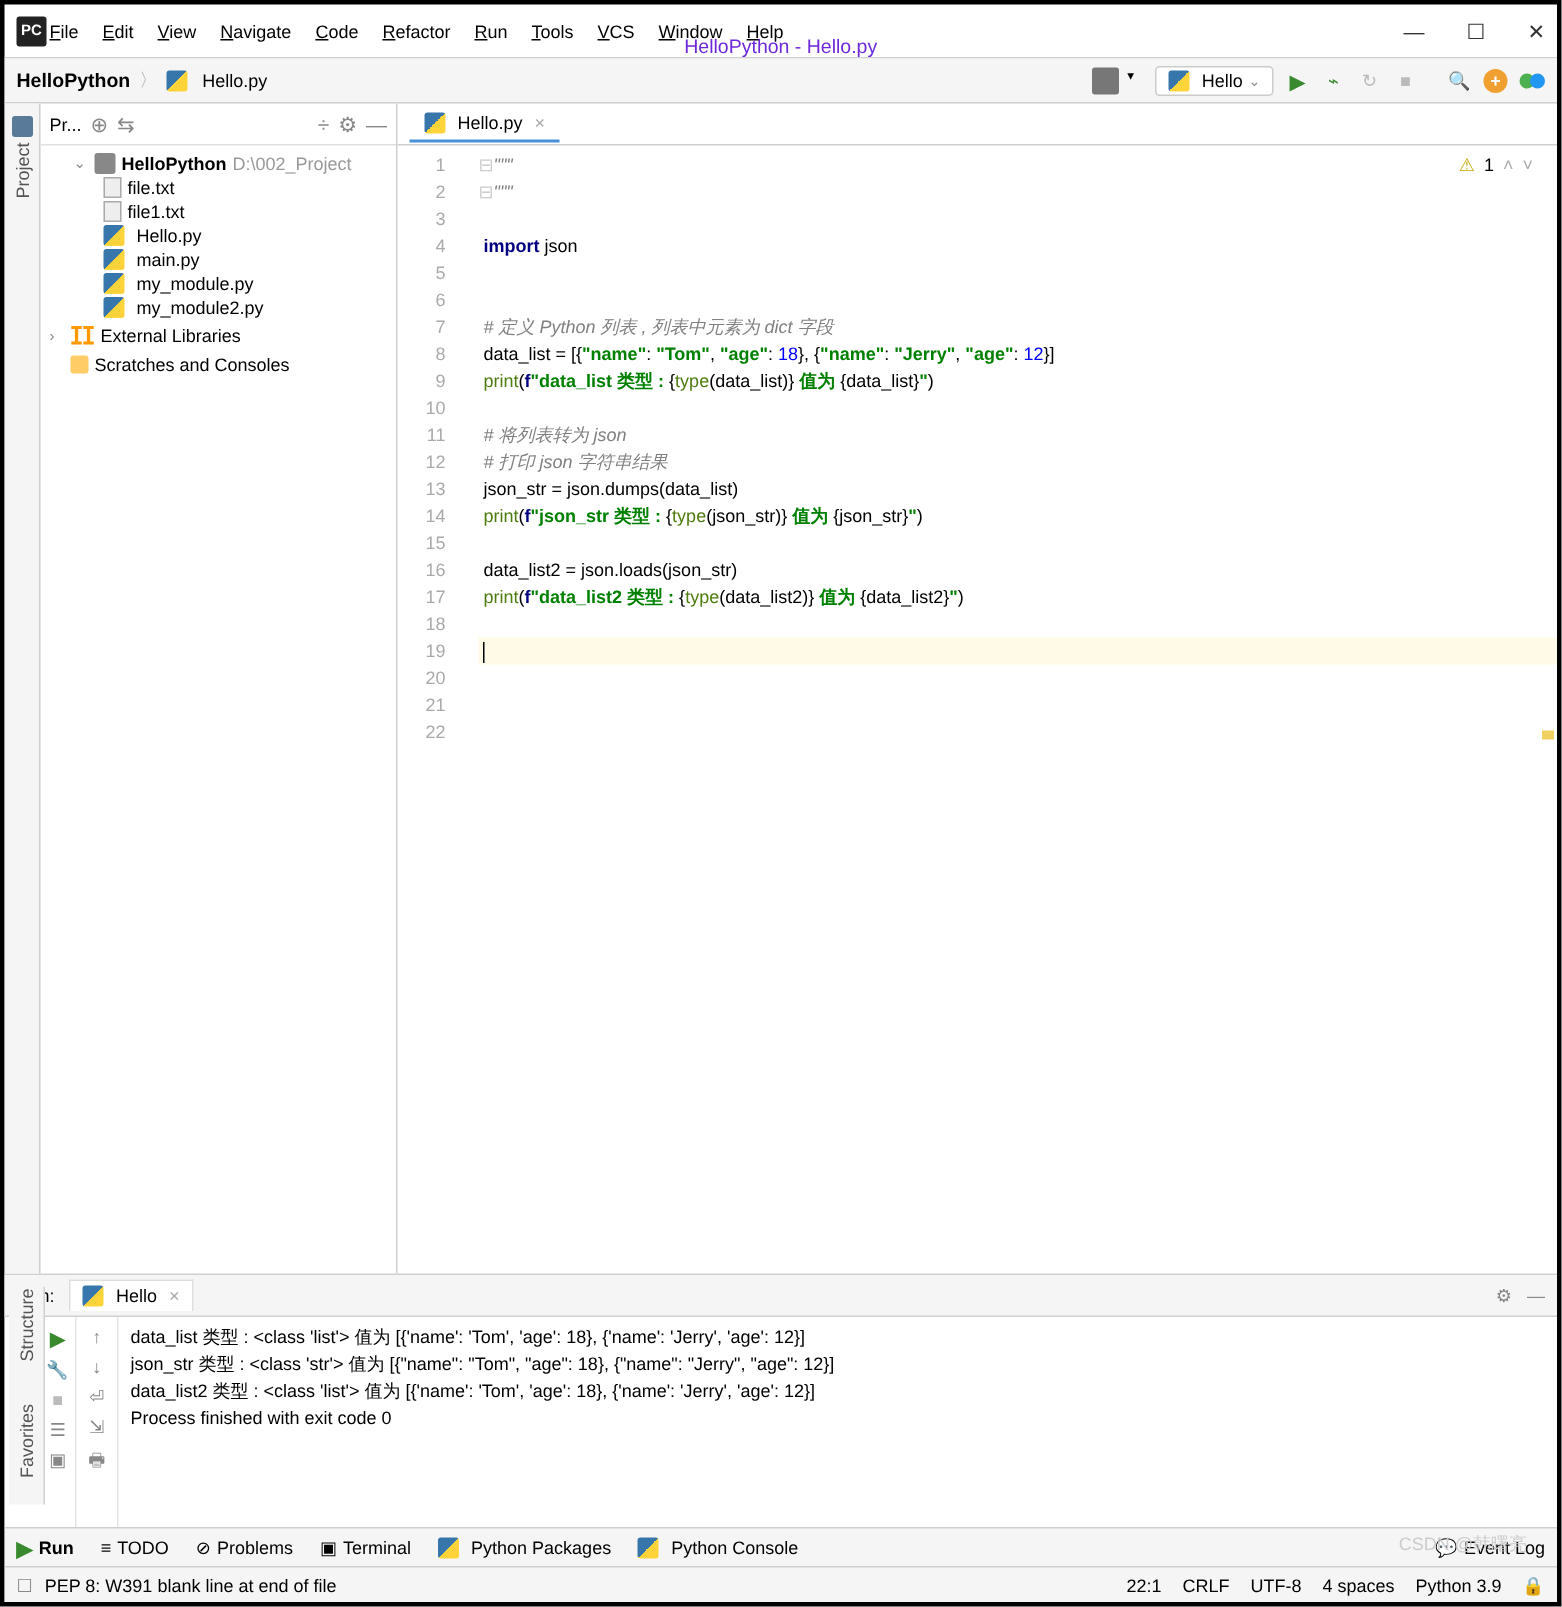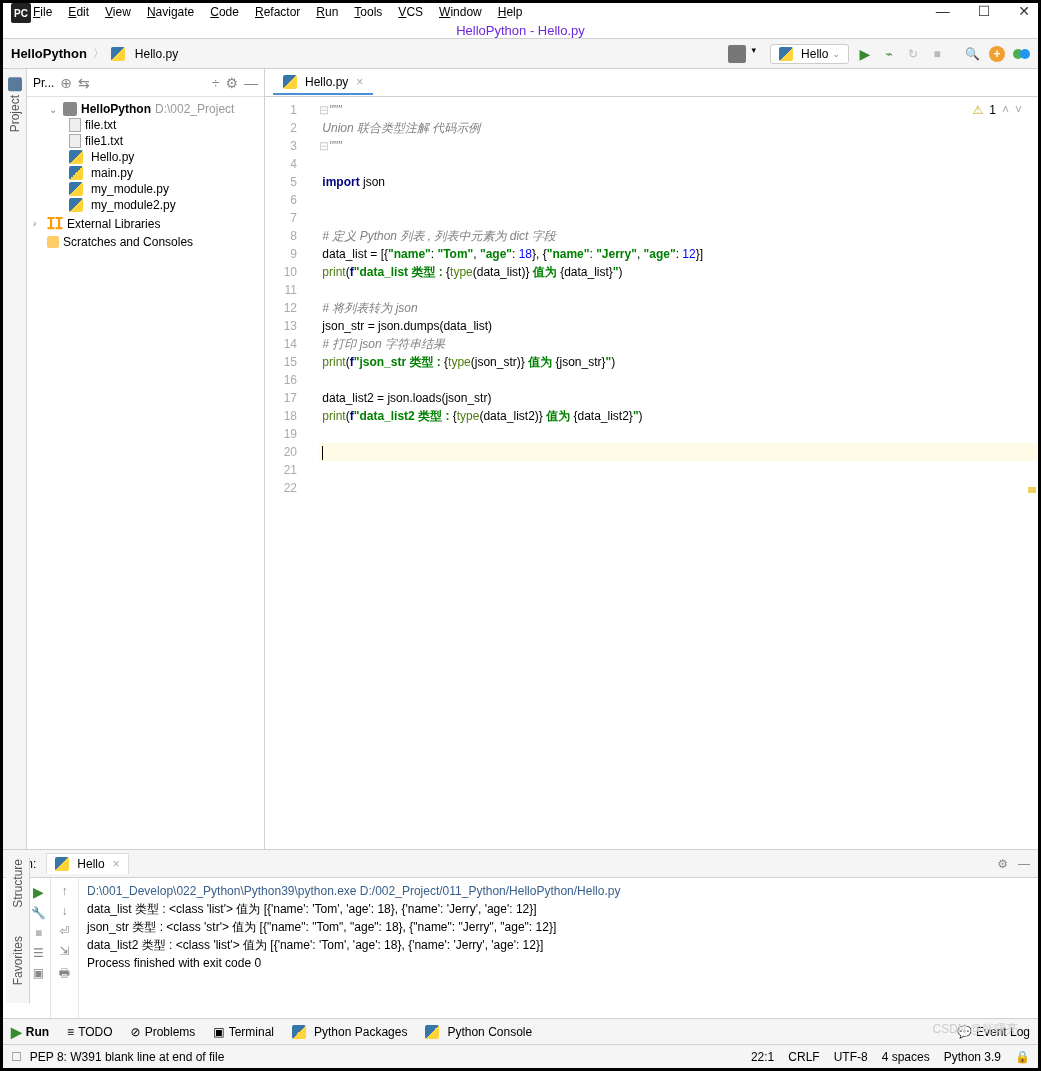--- a/index.html
+++ b/index.html
@@ -1,17 +1,17 @@
 <!DOCTYPE html>
 <html><head>
 <meta charset="utf-8">
 <style>
 * { margin:0; padding:0; box-sizing:border-box; font-family:"Segoe UI",Arial,sans-serif; font-size:12px; }
 body { background:#fff; width:1041px; height:1071px; position:relative; border:3px solid #000; }
-.title-bar { height:36px; display:flex; padding:0 8px; border-bottom:1px solid #d0d0d0; }
+.title-bar { height:36px; display:flex; align-items:center; padding:0 8px; border-bottom:1px solid #d0d0d0; }
 .app-icon { width:20px; height:20px; background:#222; color:#fff; display:flex; align-items:center; justify-content:center; font-size:10px; font-weight:bold; border-radius:2px; }
 .menu-bar { display:flex; gap:12px; }
 .menu-item { cursor:pointer; padding:2px 2px; }
 .menu-item u { text-decoration:underline; }
 .window-title { position:absolute; left:50%; transform:translateX(-50%); color:#6d28d9; font-size:13px;margin-top:20px; }
 .window-controls { margin-left:auto; display:flex; gap:28px; }
 .window-controls span { cursor:pointer; font-size:14px; color:#333; }
 .toolbar-row { height:30px; display:flex; align-items:center; padding:0 8px; border-bottom:1px solid #d0d0d0; background:#f5f5f5; }
 .breadcrumb { display:flex; align-items:center; gap:6px; }
 .breadcrumb .bc { font-weight:bold; font-size:13px; }
@@ -232,33 +232,32 @@
           <div>16</div>
           <div>17</div>
           <div>18</div>
           <div>19</div>
           <div>20</div>
           <div>21</div>
           <div>22</div>
         </div>
       <div class="code-content" id="code">
           <div class="code-line"><span class="fold-mark">⊟</span><span class="c-cmt">"""</span></div>
-          <div class="code-line"> <span class="c-cmt">Union 联合类型注解 代码示例</span></div>
           <div class="code-line"><span class="fold-mark">⊟</span><span class="c-cmt">"""</span></div>
           <div class="code-line"> </div>
           <div class="code-line"> <span class="c-kw">import</span> json</div>
           <div class="code-line"> </div>
           <div class="code-line"> </div>
           <div class="code-line"> <span class="c-cmt"># 定义 Python 列表 , 列表中元素为 dict 字段</span></div>
           <div class="code-line"> data_list = [{<span class="c-str">"name"</span>: <span class="c-str">"Tom"</span>, <span class="c-str">"age"</span>: <span class="c-num">18</span>}, {<span class="c-str">"name"</span>: <span class="c-str">"Jerry"</span>, <span class="c-str">"age"</span>: <span class="c-num">12</span>}]</div>
           <div class="code-line"> <span class="c-bi">print</span>(<span class="c-kw">f</span><span class="c-str">"data_list 类型 : </span>{<span class="c-bi">type</span>(data_list)}<span class="c-str"> 值为 </span>{data_list}<span class="c-str">"</span>)</div>
           <div class="code-line"> </div>
           <div class="code-line"> <span class="c-cmt"># 将列表转为 json</span></div>
+          <div class="code-line"> <span class="c-cmt"># 打印 json 字符串结果</span></div>
           <div class="code-line"> json_str = json.dumps(data_list)</div>
-          <div class="code-line"> <span class="c-cmt"># 打印 json 字符串结果</span></div>
           <div class="code-line"> <span class="c-bi">print</span>(<span class="c-kw">f</span><span class="c-str">"json_str 类型 : </span>{<span class="c-bi">type</span>(json_str)}<span class="c-str"> 值为 </span>{json_str}<span class="c-str">"</span>)</div>
           <div class="code-line"> </div>
           <div class="code-line"> data_list2 = json.loads(json_str)</div>
           <div class="code-line"> <span class="c-bi">print</span>(<span class="c-kw">f</span><span class="c-str">"data_list2 类型 : </span>{<span class="c-bi">type</span>(data_list2)}<span class="c-str"> 值为 </span>{data_list2}<span class="c-str">"</span>)</div>
           <div class="code-line"> </div>
           <div class="code-line hl"> <span class="caret"></span></div>
         </div>
       <div class="editor-status">
         <span class="warn">⚠</span>
         <span>1</span>
@@ -306,21 +305,20 @@
       <span style="color:#888">▣</span>
     </div>
     <div class="run-side2">
       <span>↑</span>
       <span>↓</span>
       <span>⏎</span>
       <span>⇲</span>
       <span>🖶</span>
     </div>
     <div class="console" id="console">
-        <div class="path">D:\001_Develop\022_Python\Python39\python.exe D:/002_Project/011_Python/HelloPython/Hello.py</div>
         <div>data_list 类型 : &lt;class 'list'&gt; 值为 [{'name': 'Tom', 'age': 18}, {'name': 'Jerry', 'age': 12}]</div>
         <div>json_str 类型 : &lt;class 'str'&gt; 值为 [{"name": "Tom", "age": 18}, {"name": "Jerry", "age": 12}]</div>
         <div>data_list2 类型 : &lt;class 'list'&gt; 值为 [{'name': 'Tom', 'age': 18}, {'name': 'Jerry', 'age': 12}]</div>
         <div></div>
         <div>Process finished with exit code 0</div>
       </div>
   </div>
 </div>
 
 <div class="bottom-tools">

